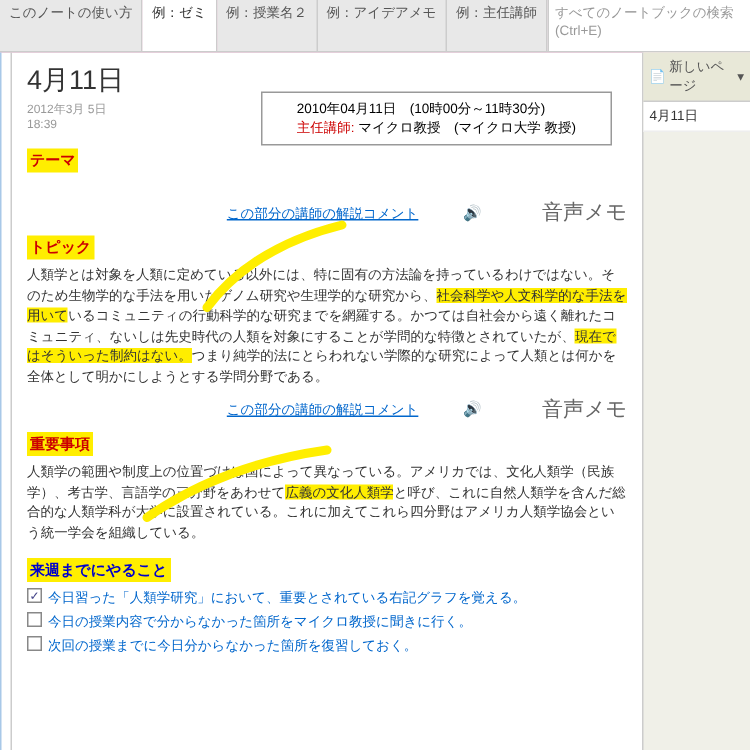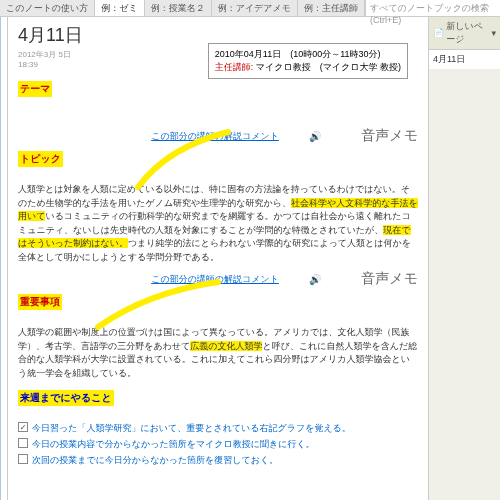--- a/index.html
+++ b/index.html
@@ -1,28 +1,28 @@
 <!DOCTYPE html>
 <html><head>
 <meta charset="utf-8">
 <style>
 *{margin:0;padding:0;box-sizing:border-box;font-family:'Meiryo','MS PGothic',sans-serif}
 body{width:500px;height:500px;overflow:hidden;background:#fff;font-size:10px}
-.top-bar{height:17px;display:flex;background:#f9a8d4;border-bottom:1px solid #ccc}
+.top-bar{height:35px;display:flex;background:#f9a8d4;border-bottom:1px solid #ccc}
 .tab{padding:2px 6px;font-size:9px;color:#555;background:#e8e8e8;border-right:1px solid #ccc;cursor:pointer;white-space:nowrap}
 .tab.active{background:#fff;color:#333}
 .search-box{flex:1;background:#fff;padding:2px 4px;font-size:9px;color:#999;border-left:1px solid #ccc}
 .main{display:flex;height:483px}
 .left-margin{width:8px;background:linear-gradient(#a8c8e8,#a8c8e8);background-size:1px 4px;background-repeat:repeat-y;border-right:1px solid #ccc}
 .content{flex:1;padding:6px 10px;overflow:hidden;position:relative}
 .title{font-size:18px;color:#333;margin-bottom:2px}
 .date-small{font-size:8px;color:#999;margin-bottom:6px}
-.info-box{position:absolute;right:20px;top:26px;border:1px solid #999;padding:4px 6px;font-size:9px;background:#fff}
+.info-box{position:absolute;right:20px;top:26px;border:1px solid #999;padding:4px 23px;font-size:9px;background:#fff}
 .info-box .red{color:#c00;font-weight:normal}
-.hl{background:#ffee00;font-weight:bold;display:inline-block;padding:1px 2px;margin:6px 0 12px}
+.hl{background:#ffee00;font-weight:bold;display:inline-block;padding:1px 2px;margin:6px 0 0}
 .hl.red{color:#c00}
 .comment-link{color:#0066cc;font-size:9px;text-decoration:underline;display:inline-block;margin-left:120px}
 .audio-note{font-size:14px;color:#666;display:inline-block;margin-left:40px}
 .body-text{font-size:9px;line-height:1.5;color:#333;margin:4px 0}
 .body-text .y{background:#ffee00}
 .checklist{margin-top:4px}
 .check-item{display:flex;align-items:flex-start;gap:4px;margin:3px 0;font-size:9px;color:#0066cc}
 .check-item .box{width:10px;height:10px;border:1px solid #888;flex-shrink:0;background:#fff;display:flex;align-items:center;justify-content:center;font-size:8px;color:#448}
 .right-panel{width:72px;background:#f0f0e8;border-left:1px solid #ccc}
 .new-page{background:#e8e8d8;padding:3px 4px;font-size:9px;color:#555;border-bottom:1px solid #ccc;display:flex;align-items:center;gap:2px}

